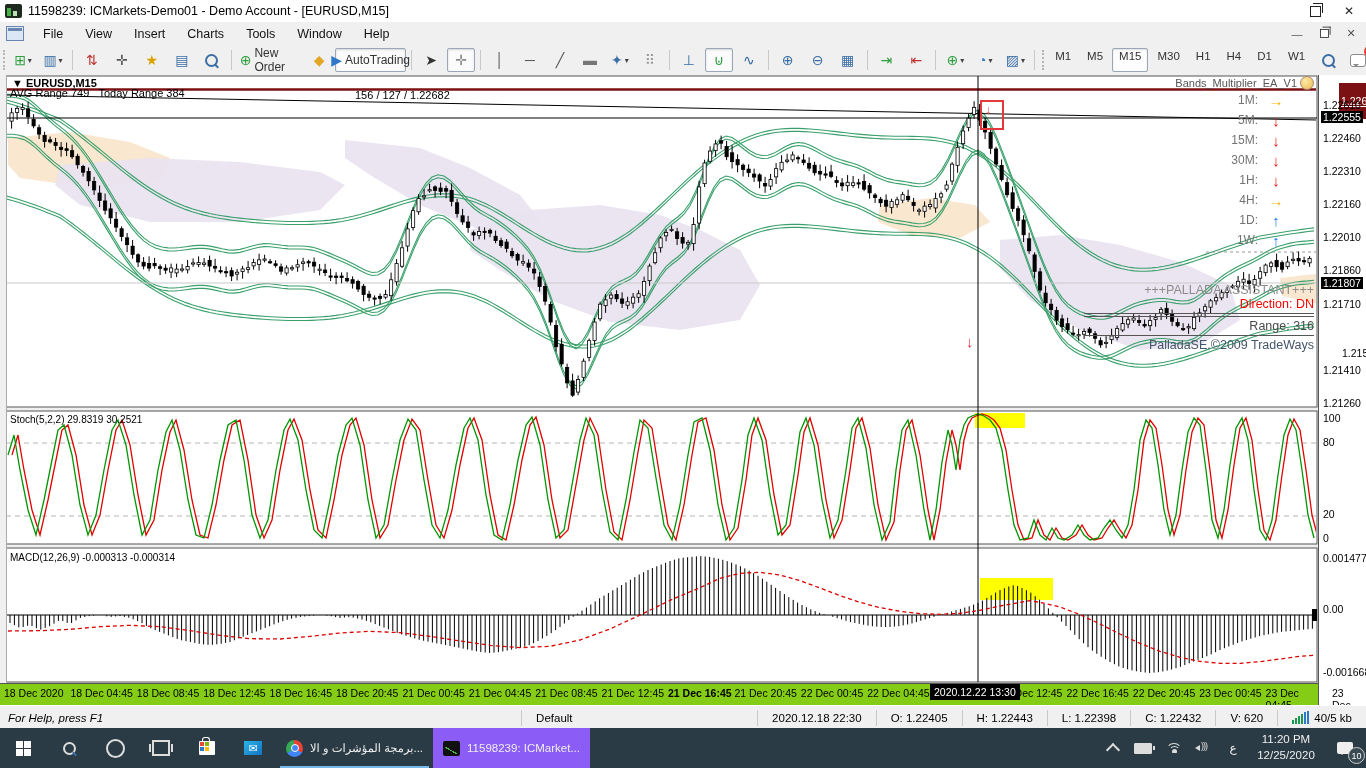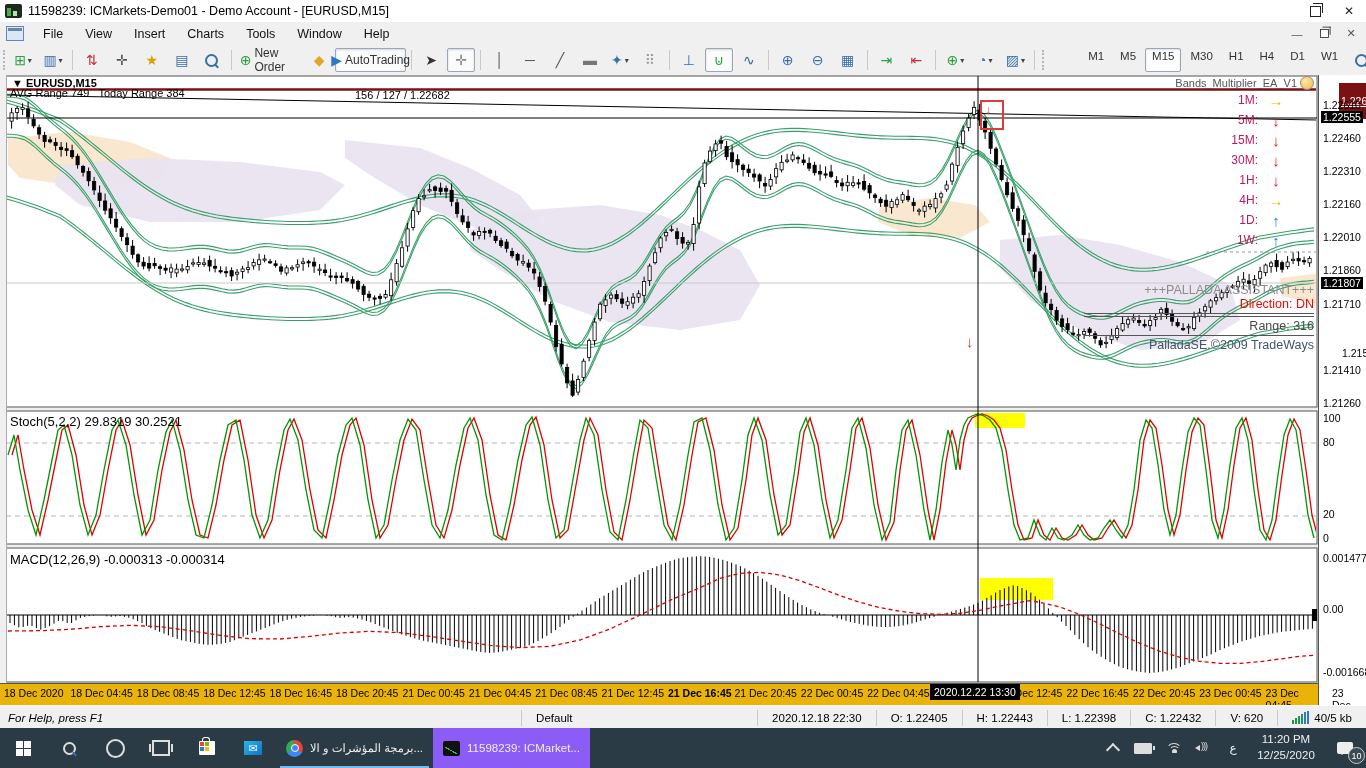--- a/index.html
+++ b/index.html
@@ -46,31 +46,31 @@
   #chart-svg{position:absolute;left:0;top:0;}
   .overlay{position:absolute;font-size:11px;color:#000;white-space:nowrap;}
   .axis-col{position:absolute;left:1318px;top:0;width:48px;height:630px;background:#fff;border-left:1px solid #555;}
   .axis-label{position:absolute;left:4px;font-size:10.5px;color:#000;line-height:12px;}
   .axis-label.maroon{background:#7b1113;color:#fff;padding:12px 2px;left:20px;text-decoration:underline;}
   .axis-label.black{background:#000;color:#fff;padding:0 2px;left:2px;}
   .ea-panel{position:absolute;right:52px;top:1px;width:220px;text-align:right;}
   .ea-title{font-size:11px;color:#555;display:flex;justify-content:flex-end;align-items:center;gap:3px;}
   .ea-smiley{width:12px;height:12px;border-radius:50%;border:1px solid #a87;background:radial-gradient(circle at 35% 35%,#ffe9a8,#e8b84b);}
   .ea-row{height:20px;display:flex;justify-content:flex-end;align-items:center;gap:10px;padding-right:30px;}
-  .ea-tf{font-size:12px;color:#be185d;}
+  .ea-tf{font-size:12px;color:#737373;}
   .ea-arrow{font-size:15px;font-weight:bold;width:16px;text-align:center;}
   .pallada{position:absolute;right:52px;top:208px;width:270px;text-align:right;color:#4a4a4a;font-size:12.5px;}
   .pallada .line{border-top:1px solid #555;margin:2px 0 2px 40px;}
   .pallada .ttl{color:#8c8c8c;}
   .pallada .dir{color:#f00;}
   .pallada .credit{color:#44546a;}
-  .time-strip{position:absolute;left:0;top:608px;width:1318px;height:22px;background:#eab308;border-top:1px solid #555;}
+  .time-strip{position:absolute;left:0;top:608px;width:1318px;height:22px;background:#84cc16;border-top:1px solid #555;}
   .time-label{position:absolute;top:3px;font-size:10.5px;color:#000;}
   .time-box{position:absolute;top:0;background:#000;color:#fff;font-size:10.5px;padding:2px 4px;}
-  .panel-header{position:absolute;font-size:13px;color:#000;}
+  .panel-header{position:absolute;font-size:10px;color:#000;}
   .marker-rect{position:absolute;border:2px solid #e23a3a;width:20px;height:26px;}
   .marker-rect span{color:#e23a3a;font-size:12px;position:absolute;left:3px;top:1px;}
   .red-arrow-low{position:absolute;color:#e23a3a;font-size:15px;font-weight:bold;}
   .gutter{position:absolute;left:0;top:0;width:6px;height:630px;background:#f0f0f0;border-right:1px solid #aaa;}
   
   .statusbar{position:absolute;left:0;top:705px;width:1366px;height:23px;background:#f0f0f0;border-top:1px solid #fff;
              display:flex;align-items:center;font-size:11.5px;color:#000;}
   .statusbar .help{padding-left:8px;flex:1;font-style:italic;}
   .scell{padding:0 14px;border-left:1px solid #c9c9c9;height:16px;display:flex;align-items:center;}
   .sigbars{display:flex;align-items:flex-end;gap:1px;margin-right:5px;}
@@ -252,21 +252,21 @@
           <span class="g" style="color: rgb(46, 119, 201);">◔</span>
           <span class="dd">▾</span>
         </span>
         <span class="tbtn">
           <span class="g" style="color: rgb(58, 110, 165);">▨</span>
           <span class="dd">▾</span>
         </span>
         <span class="tsep"></span>
       </span>
     <span class="grip"></span>
-    <span id="tf-buttons" style="display:flex;align-items:center;margin-left:33px;">
+    <span id="tf-buttons" style="display:flex;align-items:center;">
         <span class="tf-btn">M1</span>
         <span class="tf-btn">M5</span>
         <span class="tf-btn sel">M15</span>
         <span class="tf-btn">M30</span>
         <span class="tf-btn">H1</span>
         <span class="tf-btn">H4</span>
         <span class="tf-btn">D1</span>
         <span class="tf-btn">W1</span>
       </span>
     <span class="tbtn">

